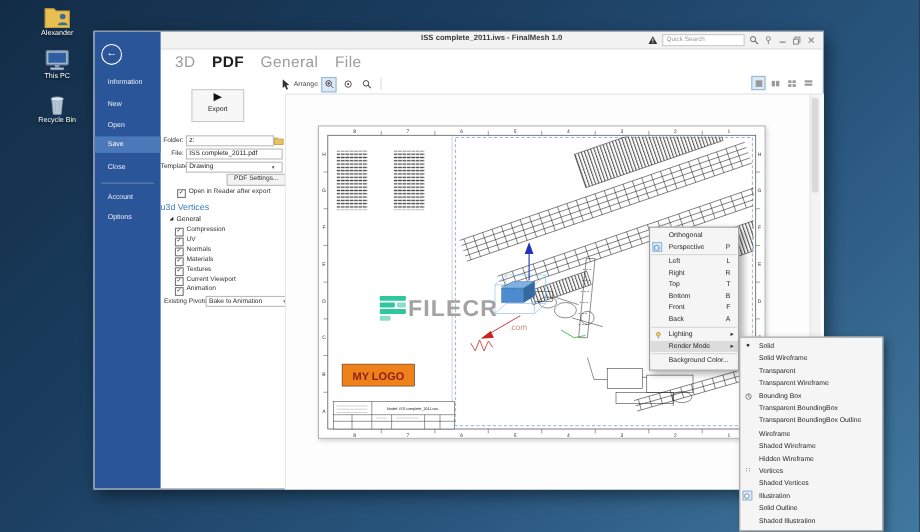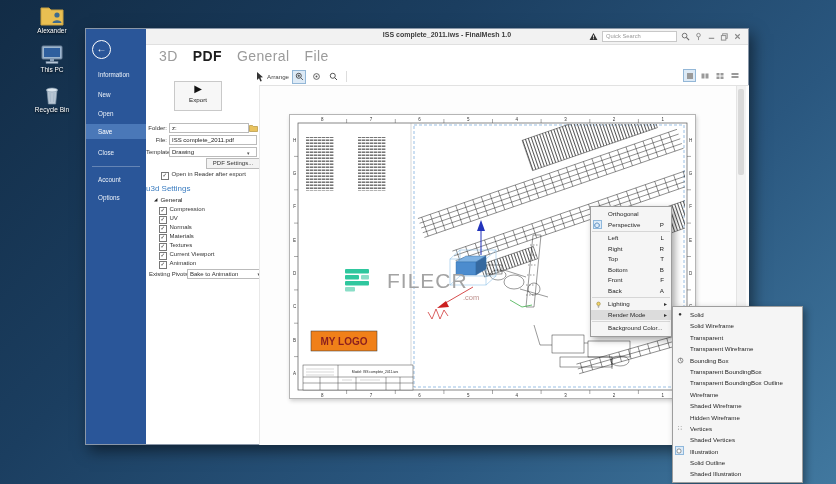--- a/index.html
+++ b/index.html
@@ -63,21 +63,21 @@
   .pivots-box .parrow{right:2px;top:0;}
   
   .canvas{position:absolute;left:173px;top:56px;width:489px;height:359px;background:#fdfdfd;
     border-top:1px solid #e2e2e2;border-left:1px solid #e8e8e8;overflow:hidden;}
   .page{position:absolute;left:29px;top:28px;width:405px;height:283px;background:#fff;
     border:1px solid #b5b5b5;box-shadow:1px 2px 4px rgba(0,0,0,.18);}
   .scrollbar{position:absolute;right:3px;top:0;width:9px;height:359px;background:#f3f3f3;border-left:1px solid #e4e4e4;}
   .thumb{position:absolute;left:1px;top:3px;width:6px;height:86px;background:#d9d9d9;border-radius:2px;}
   
   .wmark{position:absolute;left:85px;top:183px;display:flex;align-items:flex-start;z-index:5;pointer-events:none;}
-  .wmtext{font-size:21px;font-weight:normal;color:#a3a3a3;letter-spacing:1px;line-height:24px;margin-left:16px;}
+  .wmtext{font-size:21px;font-weight:bold;color:#a3a3a3;letter-spacing:1px;line-height:24px;margin-left:0;}
   .wmcom{position:absolute;left:118px;top:24px;font-size:7.5px;color:#b07a76;opacity:.85;}
   
   .menu{position:absolute;background:#f5f5f5;border:1px solid #9d9d9d;box-shadow:3px 3px 7px rgba(0,0,0,.35);
     z-index:30;font-size:6.2px;color:#1f1f1f;padding:2px 0;}
   .mi{position:relative;height:10.5px;line-height:10.5px;padding-left:17px;padding-right:14px;white-space:nowrap;cursor:pointer;}
   .mi .sc{position:absolute;right:7px;top:0;}
   .mi .sarrow{position:absolute;right:4px;top:0;font-size:6px;color:#333;}
   .mi.hl{background:#dcdcdc;}
   .msep{height:1px;background:#d6d6d6;margin:1px 1px;}
   .ibox{position:absolute;left:2px;top:0.8px;width:8.5px;height:8.5px;border:1px solid #8fb8dc;background:#ddebf8;
@@ -248,21 +248,21 @@
         <span class="pinput" style="left:23px;width:84px;">Drawing</span>
         <span class="parrow" style="left:101px;top:1px;">▾</span>
       </div>
 
       <div class="pbtn" style="left:60px;top:91px;width:52px;">PDF Settings...</div>
 
       <div class="cbrow" style="left:15px;top:103px;">
         <span class="cb">✓</span><span>Open in Reader after export</span>
       </div>
 
-      <div class="u3dhead">u3d Settings</div>
+      <div class="u3dhead">u3d Vertices</div>
 
       <div class="treerow">
         <span class="tri">◢</span><span>General</span>
       </div>
 
       <div class="cbrow" style="left:13px;top:138px;"><span class="cb">✓</span><span>Compression</span></div>
       <div class="cbrow" style="left:13px;top:147px;"><span class="cb">✓</span><span>UV</span></div>
       <div class="cbrow" style="left:13px;top:156px;"><span class="cb">✓</span><span>Normals</span></div>
       <div class="cbrow" style="left:13px;top:165px;"><span class="cb">✓</span><span>Materials</span></div>
       <div class="cbrow" style="left:13px;top:174px;"><span class="cb">✓</span><span>Textures</span></div>

